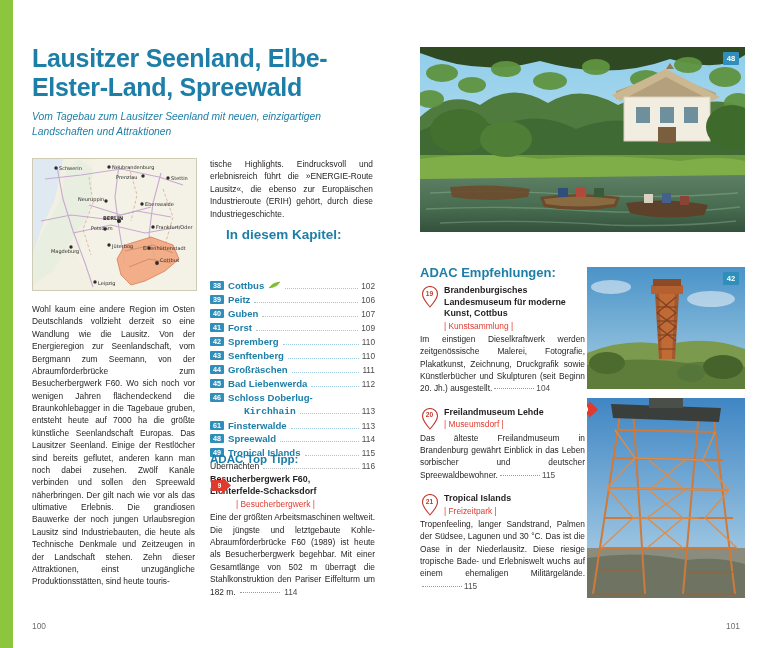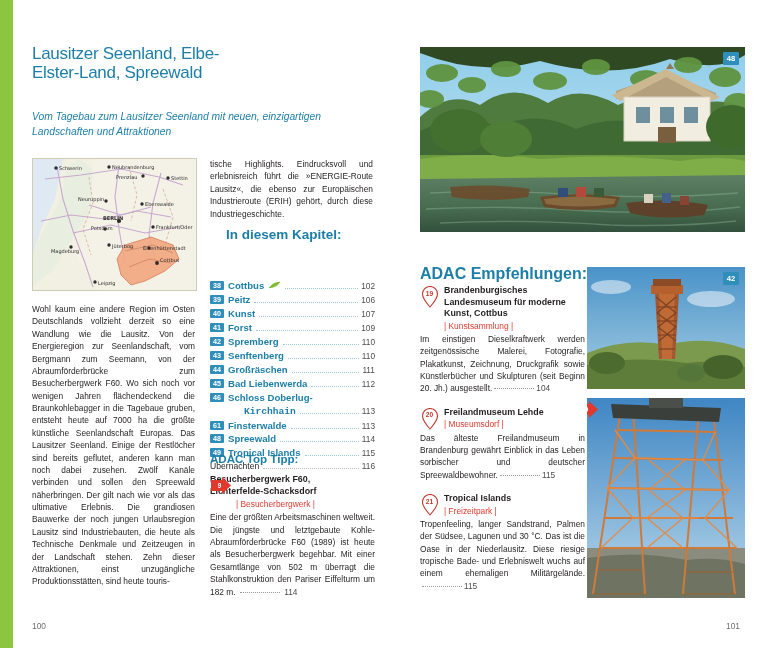--- a/index.html
+++ b/index.html
@@ -38,22 +38,22 @@
   .page-right {
     position: absolute;
     left: 373px; top: 0;
     width: 373px; height: 648px;
     background: #ffffff;
   }
   .title {
     position: absolute;
     left: 19px; top: 44px;
     width: 340px;
-    font-size: 17px;
-    font-weight: normal;
+    font-size: 25px;
+    font-weight: bold;
     line-height: 1.14;
     color: #1d7fa8;
     letter-spacing: -0.3px;
   }
   .subtitle {
     position: absolute;
     left: 19px; top: 110px;
     width: 290px;
     font-size: 10.3px;
     font-style: italic;
@@ -237,21 +237,21 @@
     color: #fff;
     font-size: 7.6px;
     font-weight: bold;
     text-align: center;
     line-height: 13px;
     border-radius: 1px;
   }
   .emp-head {
     position: absolute;
     left: 34px; top: 265px;
-    font-size: 16px;
+    font-size: 13px;
     font-weight: bold;
     color: #1d7fa8;
   }
   .emp-list {
     position: absolute;
     left: 34px; top: 285px;
     width: 165px;
   }
   .emp-item { position: relative; margin-bottom: 12px; }
   .emp-title {
@@ -391,21 +391,21 @@
             <span class="toc-page">102</span>
           </div>
           <div class="toc-row">
             <span class="toc-num">39</span>
             <span class="toc-label">Peitz</span>
             <span class="leader"></span>
             <span class="toc-page">106</span>
           </div>
           <div class="toc-row">
             <span class="toc-num">40</span>
-            <span class="toc-label">Kunst</span>
+            <span class="toc-label">Guben</span>
             <span class="leader"></span>
             <span class="toc-page">107</span>
           </div>
           <div class="toc-row">
             <span class="toc-num">41</span>
             <span class="toc-label">Forst</span>
             <span class="leader"></span>
             <span class="toc-page">109</span>
           </div>
           <div class="toc-row">

